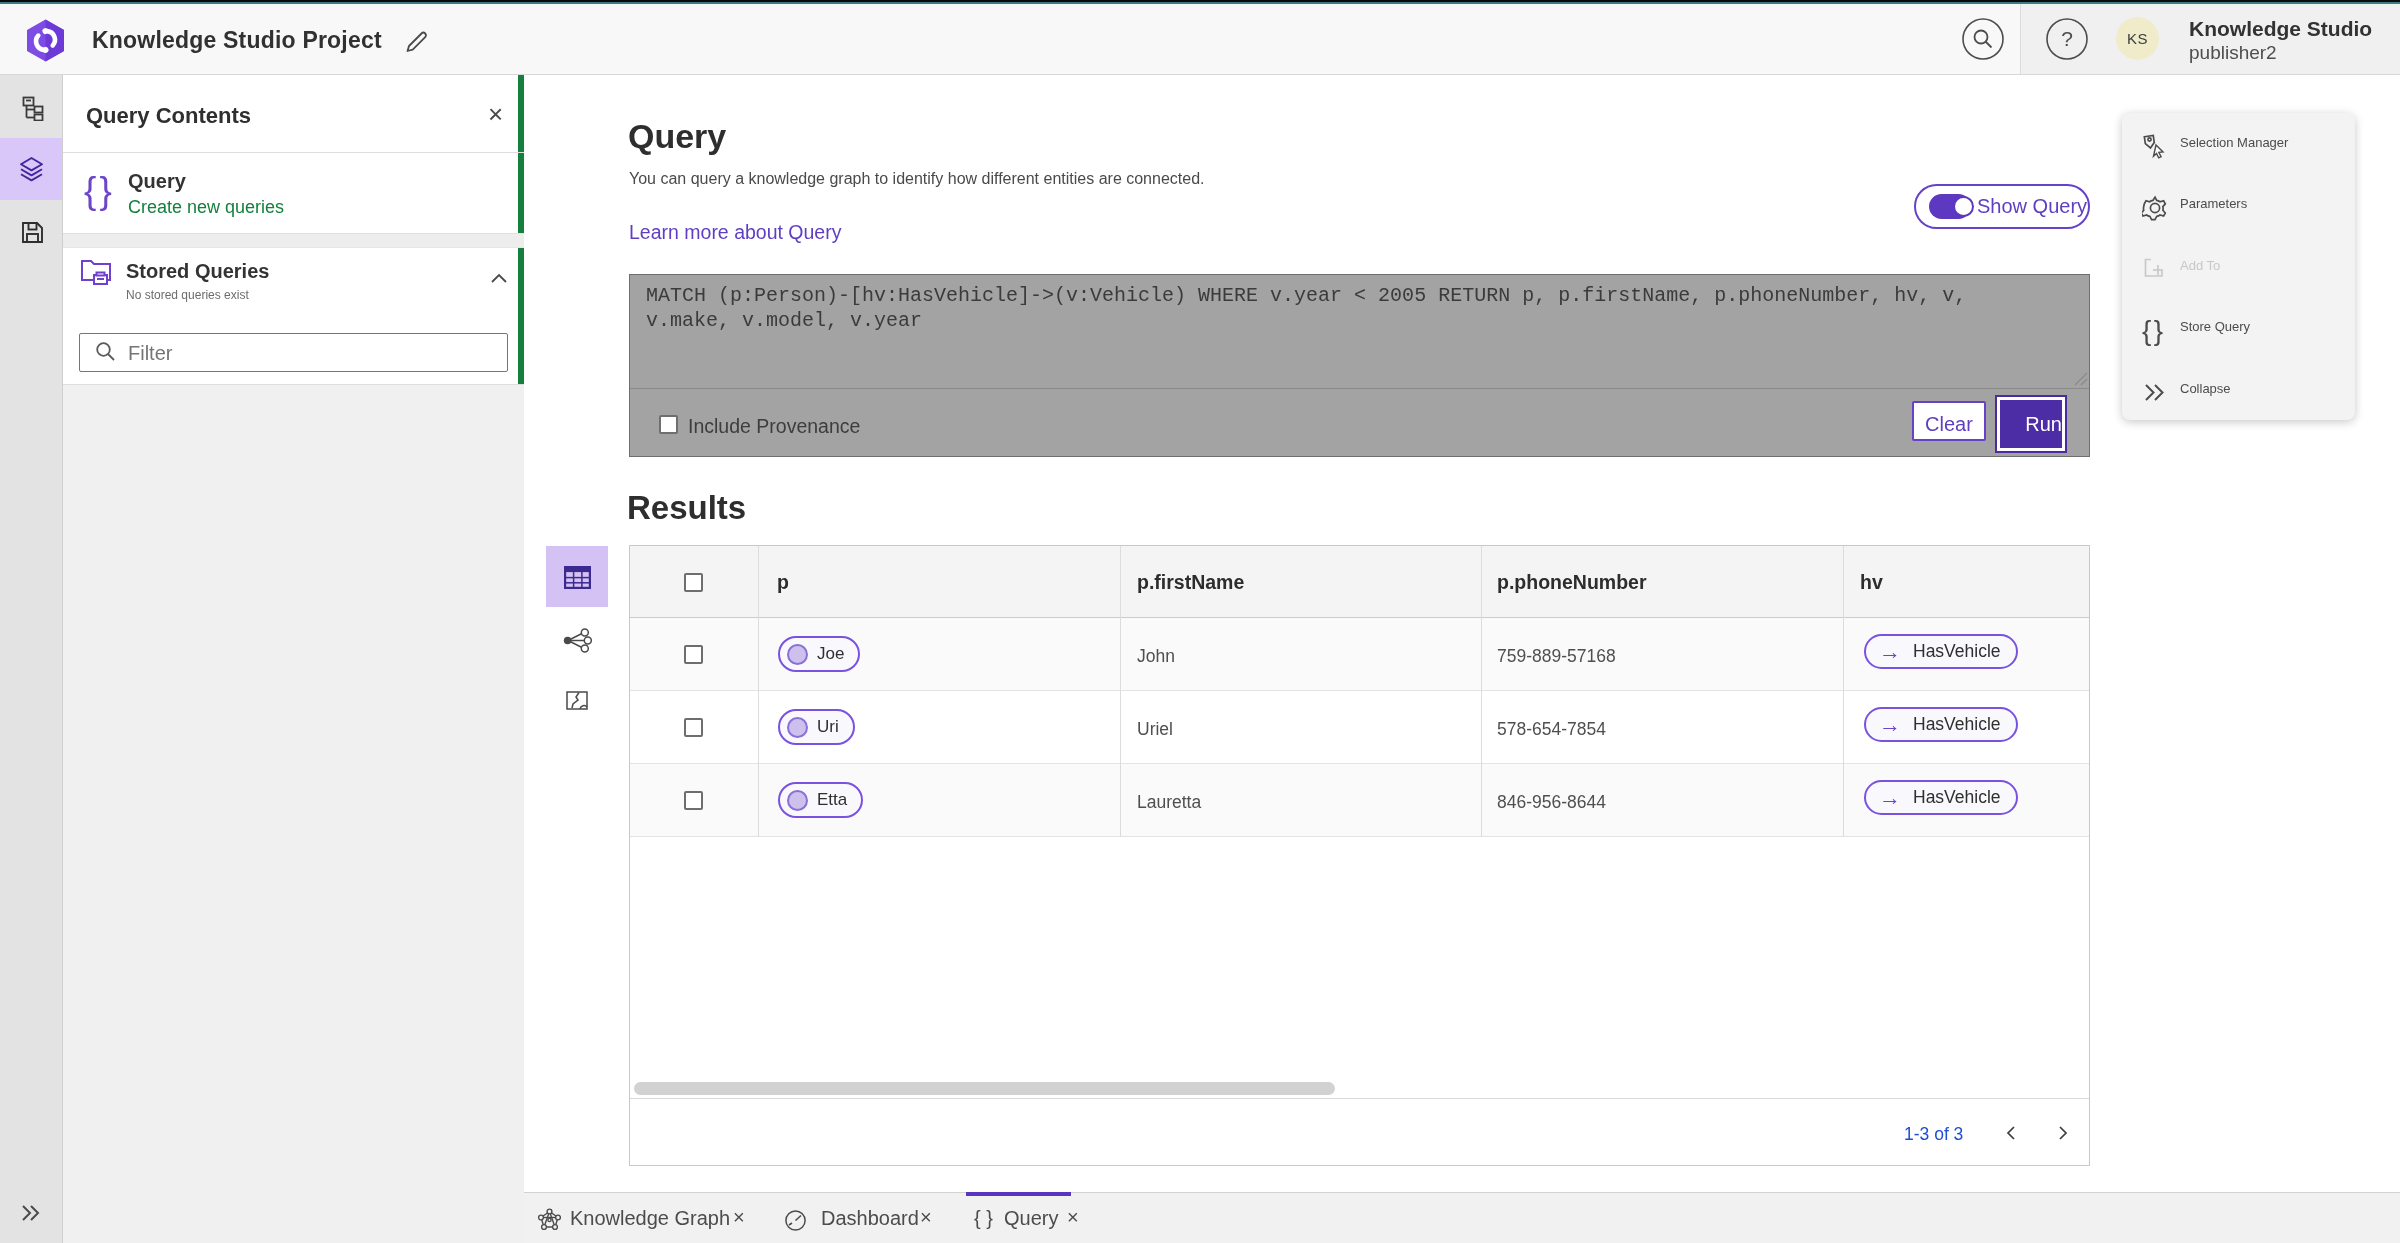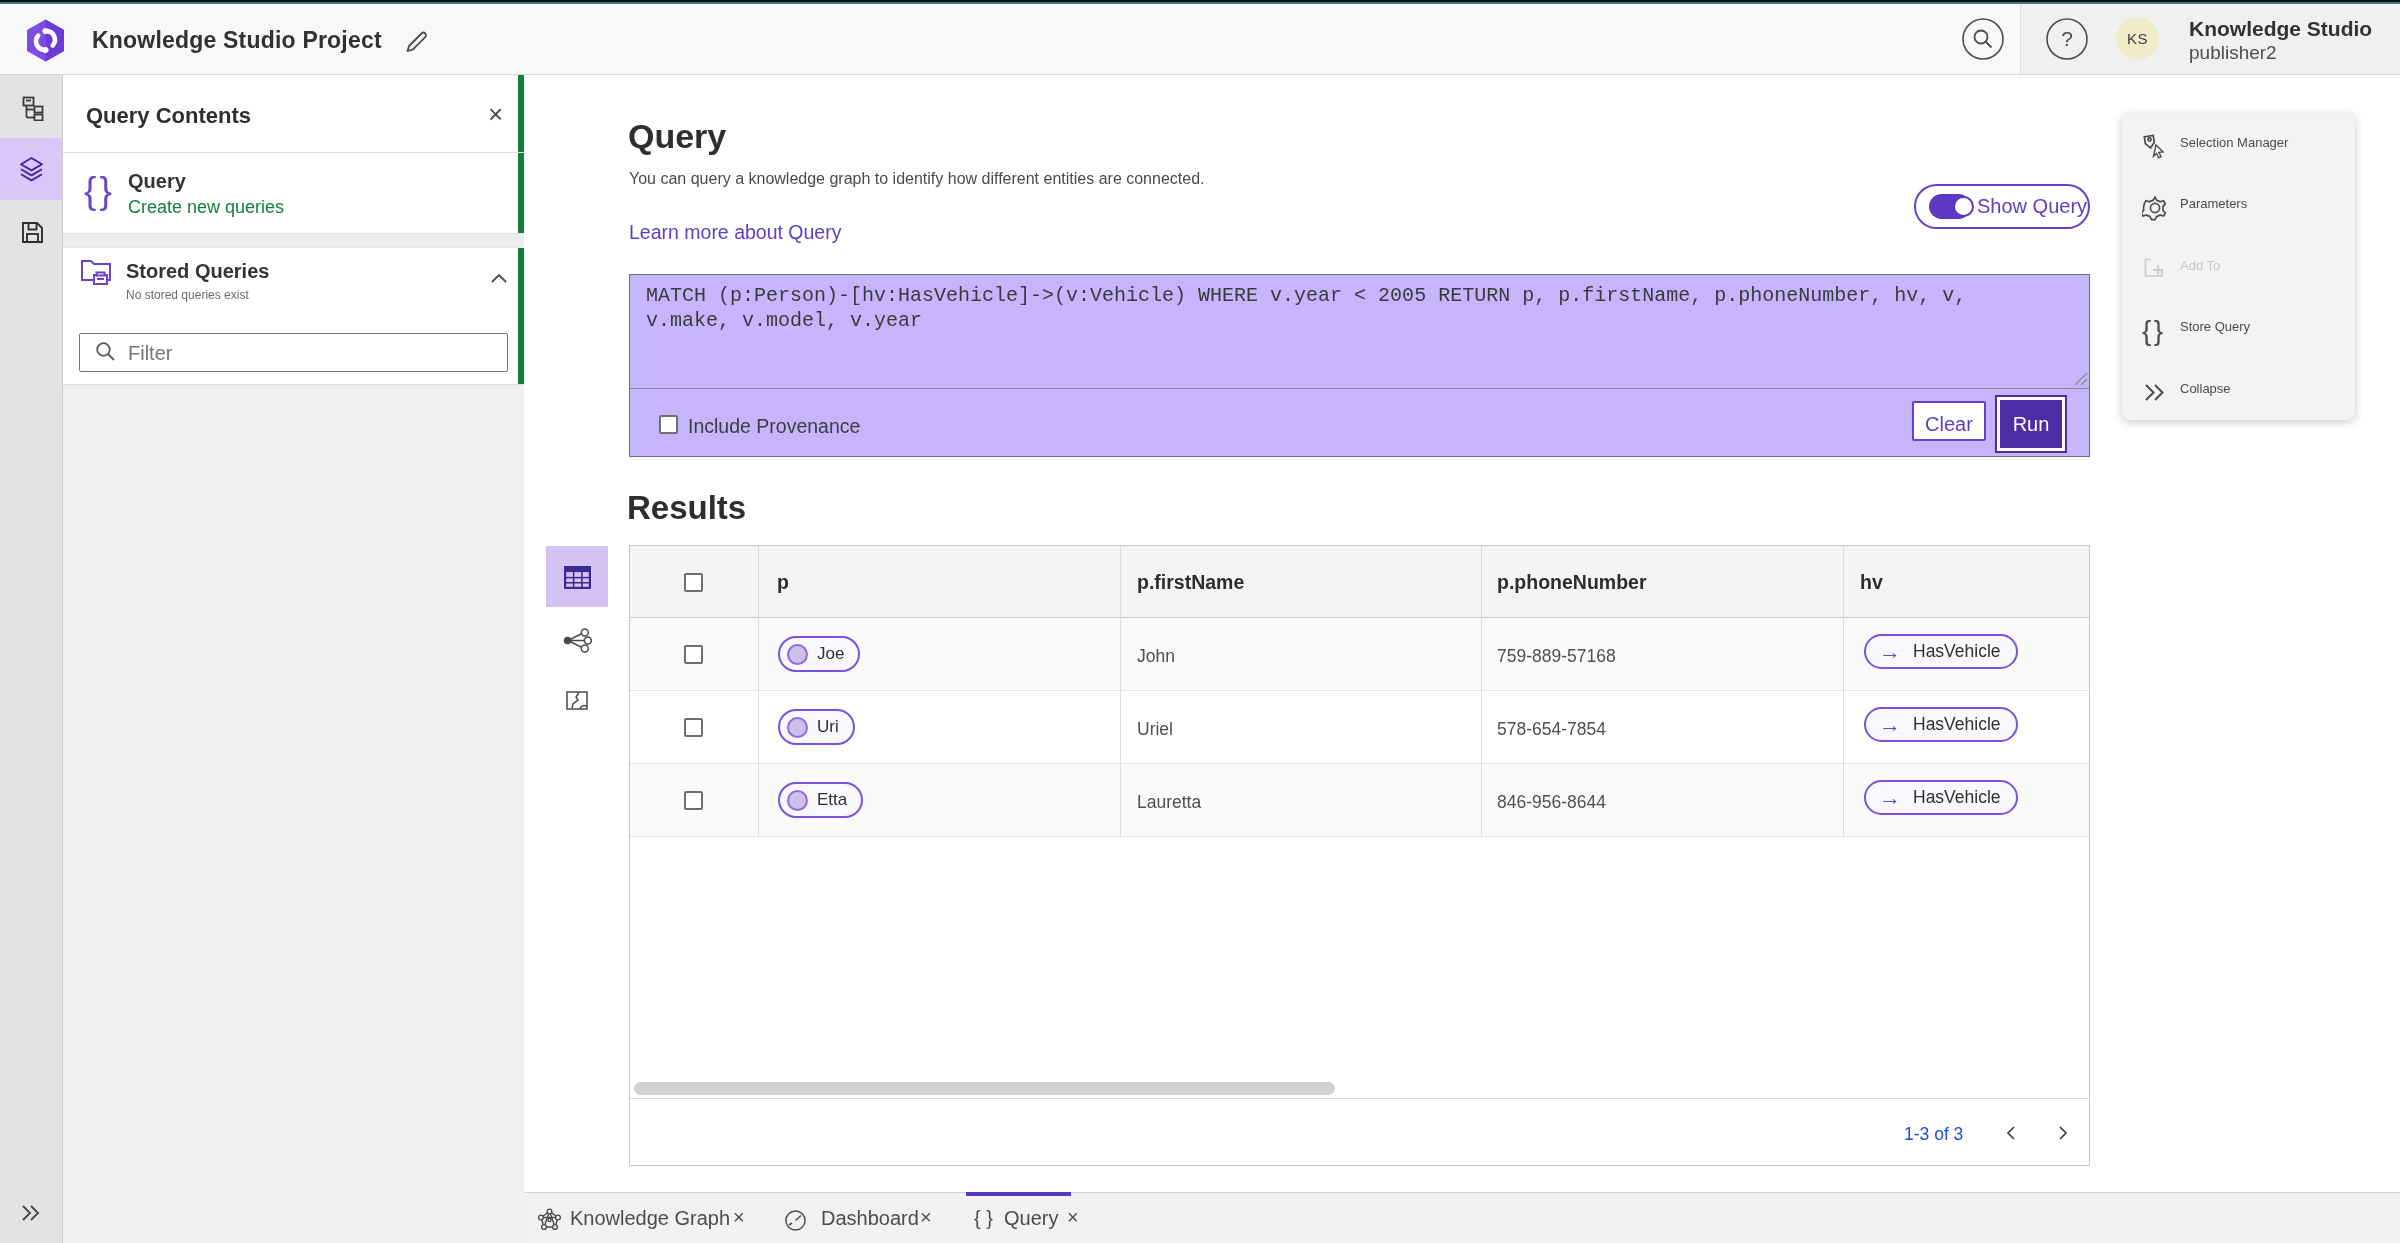--- a/index.html
+++ b/index.html
@@ -39,28 +39,28 @@
 #main { position:absolute; left:524px; top:75px; width:1876px; height:1117px; background:#fff; }
 h1.query { position:absolute; left:104px; top:42px; font-size:34px; font-weight:bold; color:#2e2e2e; }
 .desc { position:absolute; left:105px; top:95px; font-size:16px; color:#4a4a4a; }
 .learn { position:absolute; left:105px; top:146px; font-size:19.5px; color:#5f3ec4; }
 
 #showq { position:absolute; left:1390px; top:109px; width:176px; height:45px; border:2px solid #6742c8; border-radius:23px; background:#fff;}
 #showq .track { position:absolute; left:13px; top:8px; width:42px; height:25px; border-radius:13px; background:#5d38c0; }
 #showq .knob { position:absolute; left:24px; top:2px; width:21px; height:21px; border-radius:50%; background:#fff; border:2px solid #5d38c0; }
 #showq .lbl { position:absolute; left:61px; top:9px; font-size:20px; color:#5d3fc0; }
 
-#qbox { position:absolute; left:105px; top:199px; width:1461px; height:183px; border:1px solid #6f6f6f; background:#c4b5fd;}
+#qbox { position:absolute; left:105px; top:199px; width:1461px; height:183px; border:1px solid #6f6f6f; background:#a3a3a3;}
 #qbox .ta { position:absolute; left:0; top:0; width:1459px; height:114px; border-bottom:1px solid #8a8a8a; }
 #qbox pre { position:absolute; left:16px; top:8px; font-family:"Liberation Mono", monospace; font-size:20px; line-height:25px; color:#3b3b3b; }
 #qbox .chk { position:absolute; left:29px; top:140px; width:19px; height:19px; border:2px solid #6f6f6f; border-radius:2px; background:#fff;}
 #qbox .chklbl { position:absolute; left:58px; top:140px; font-size:19.5px; color:#3d3d3d; }
 #btnclear { position:absolute; left:1282px; top:126px; width:74px; height:40px; border:2px solid #6742c8; border-radius:2px; background:#fff; color:#5d3fc0; font-size:20px; text-align:center; line-height:43px;}
 #btnrun { position:absolute; left:1365px; top:120px; width:72px; height:58px; border:2px solid #4b2ba0; background:#fff; }
-#btnrun .fill { position:absolute; left:3px; top:3px; width:62px; height:48px; background:#4d2da6; color:#fff; font-size:20px; text-align:center; line-height:48px; }
+#btnrun .fill { position:absolute; left:3px; top:3px; width:62px; height:48px; background:#4d2da6; color:#fff; font-size:20px; text-align:right; line-height:48px; }
 
 h2.results { position:absolute; left:103px; top:414px; font-size:33px; font-weight:bold; color:#2e2e2e; }
 #viewsel { position:absolute; left:22px; top:471px; width:62px; height:61px; background:#d5c2f5; }
 
 #tbl { position:absolute; left:105px; top:470px; width:1461px; height:621px; border:1px solid #c8c8c8; background:#fff; }
 #tbl .hrow { position:absolute; left:0; top:0; width:1459px; height:72px; background:#f4f4f4; border-bottom:1px solid #cccccc; }
 #tbl .row { position:absolute; left:0; width:1459px; height:73px; border-bottom:1px solid #e3e3e3; }
 #tbl .r1 { top:72px; background:#fafafa;}
 #tbl .r2 { top:145px; background:#fff;}
 #tbl .r3 { top:218px; background:#fafafa;}

